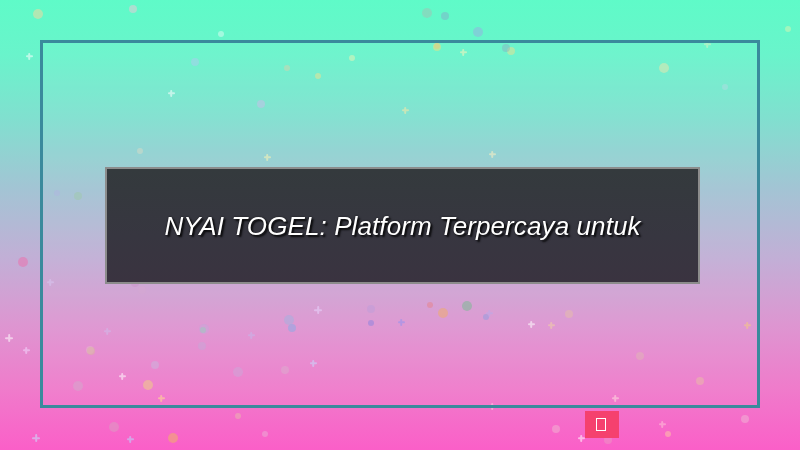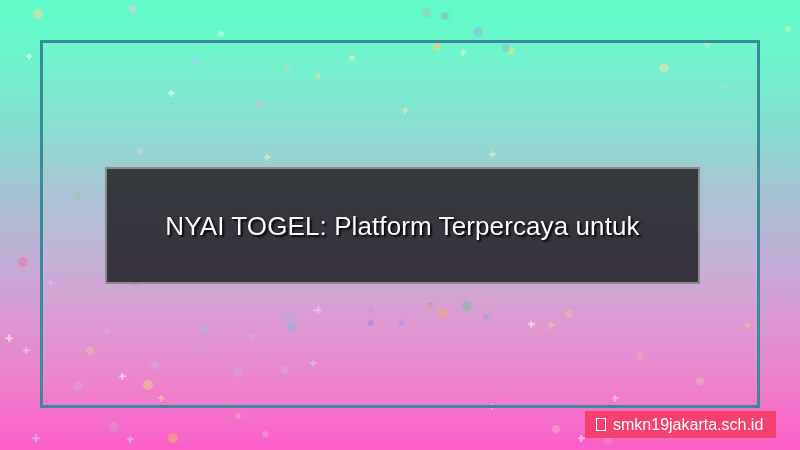--- a/index.html
+++ b/index.html
@@ -93,20 +93,21 @@
   #title-text {
     color: #ffffff;
     font-size: 26px;
     line-height: 40px;
     font-weight: 400;
     text-align: center;
     letter-spacing: .1px;
     padding: 0 12px;
     text-shadow: 2px 2px 2px rgba(0,0,0,.85),
                  0 0 2px rgba(0,0,0,.6);
+    font-style: italic;
   }
 
   
   #source-badge {
     position: absolute;
     left: 585px;
     top: 411px;
     height: 27px;
     padding: 0 13px 0 11px;
     display: flex;
@@ -219,16 +220,15 @@
 
   <div id="title-plate">
     <div id="title-text">
       <span>NYAI TOGEL: Platform Terpercaya untuk</span>
       <br>
     </div>
   </div>
 
   <div id="source-badge">
     <span id="badge-icon"></span>
-    <span>smkn19jakarta.sch.id</span>
   </div>
 
 </div>
 
 </body></html>

